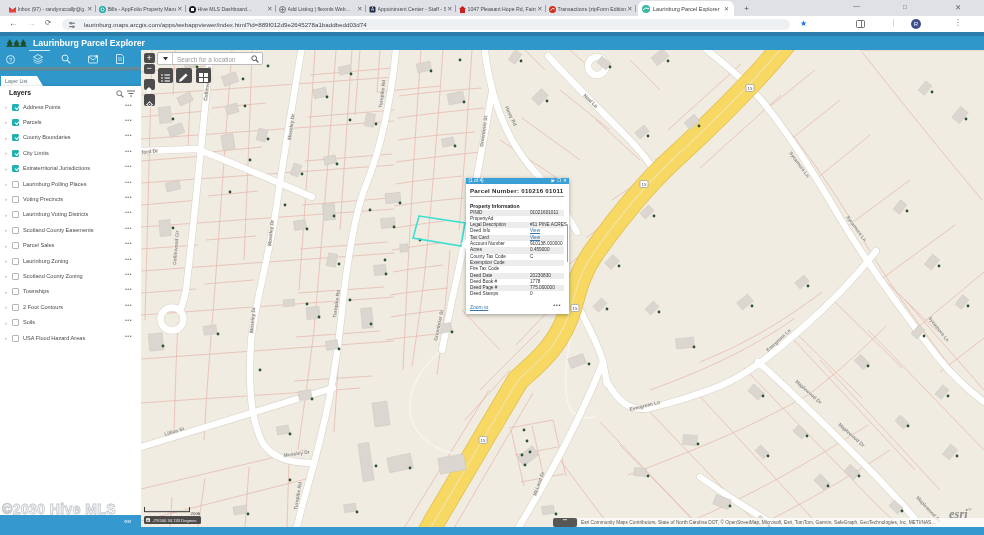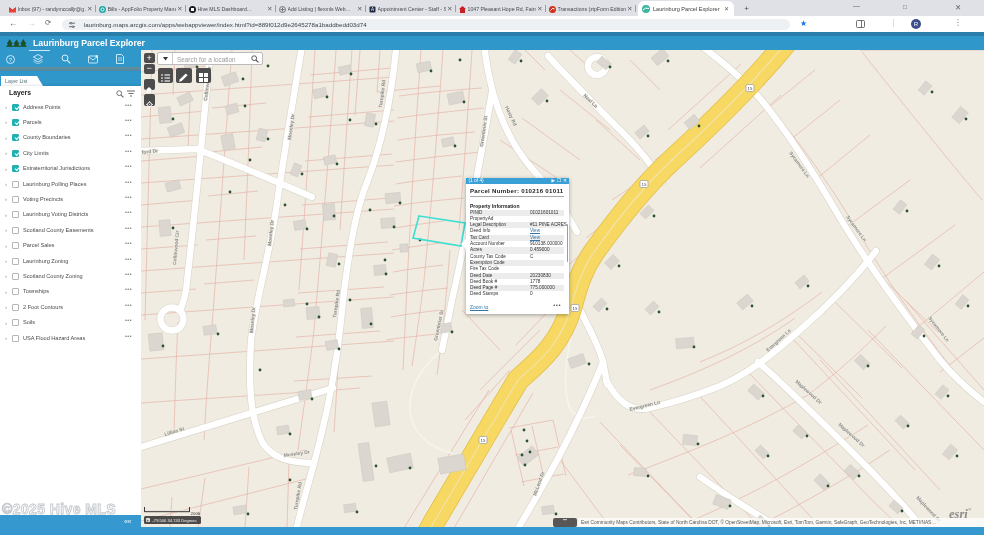--- a/index.html
+++ b/index.html
@@ -688,21 +688,21 @@
       <rect x="746" y="84.5" width="8" height="7" rx="1.2" fill="#fff" stroke="#9a9a9a" stroke-width="0.7"></rect>
       <text x="750" y="89.8" font-size="4.4" fill="#444" text-anchor="middle" font-family="Liberation Sans,sans-serif">15</text>
       <rect x="640" y="180.5" width="8" height="7" rx="1.2" fill="#fff" stroke="#9a9a9a" stroke-width="0.7"></rect>
       <text x="644" y="185.8" font-size="4.4" fill="#444" text-anchor="middle" font-family="Liberation Sans,sans-serif">15</text>
       <rect x="571" y="304.5" width="8" height="7" rx="1.2" fill="#fff" stroke="#9a9a9a" stroke-width="0.7"></rect>
       <text x="575" y="309.8" font-size="4.4" fill="#444" text-anchor="middle" font-family="Liberation Sans,sans-serif">15</text>
       <rect x="479" y="436.5" width="8" height="7" rx="1.2" fill="#fff" stroke="#9a9a9a" stroke-width="0.7"></rect>
       <text x="483" y="441.8" font-size="4.4" fill="#444" text-anchor="middle" font-family="Liberation Sans,sans-serif">15</text>
     </svg></div>
 
-<div id="wm">©2025 Hive MLS</div>
+<div id="wm">©2030 Hive MLS</div>
 <div id="foot"></div>
 
 <svg class="ic" style="left:144px;top:506px;z-index:22" width="56" height="7" viewBox="0 0 56 7">
     <rect x="1" y="4" width="44" height="1.8" fill="#e6e2d8" opacity="0.8"></rect>
     <path d="M0.5,1 V6 M0.5,5.7 H45.5 M45.5,6 V1" fill="none" stroke="#3a3a3a" stroke-width="1"></path>
   </svg>
 <div style="position:absolute;left:190.5px;top:510.5px;font-size:4.4px;color:#3a3a3a;z-index:22">200ft</div>
 <div style="position:absolute;left:144px;top:516px;width:57px;height:7.5px;background:rgba(40,40,40,.82);border-radius:1.5px;z-index:22">
  <div style="position:absolute;left:1.5px;top:1.5px;width:4.5px;height:4.5px;background:#e8e6e0;border-radius:1px;font-size:4.5px;color:#333;text-align:center;line-height:5px">+</div>
  <div style="position:absolute;left:8.5px;top:1.6px;font-size:4.1px;color:#f0f0f0;white-space:nowrap">-79.500 34.743 Degrees</div>

